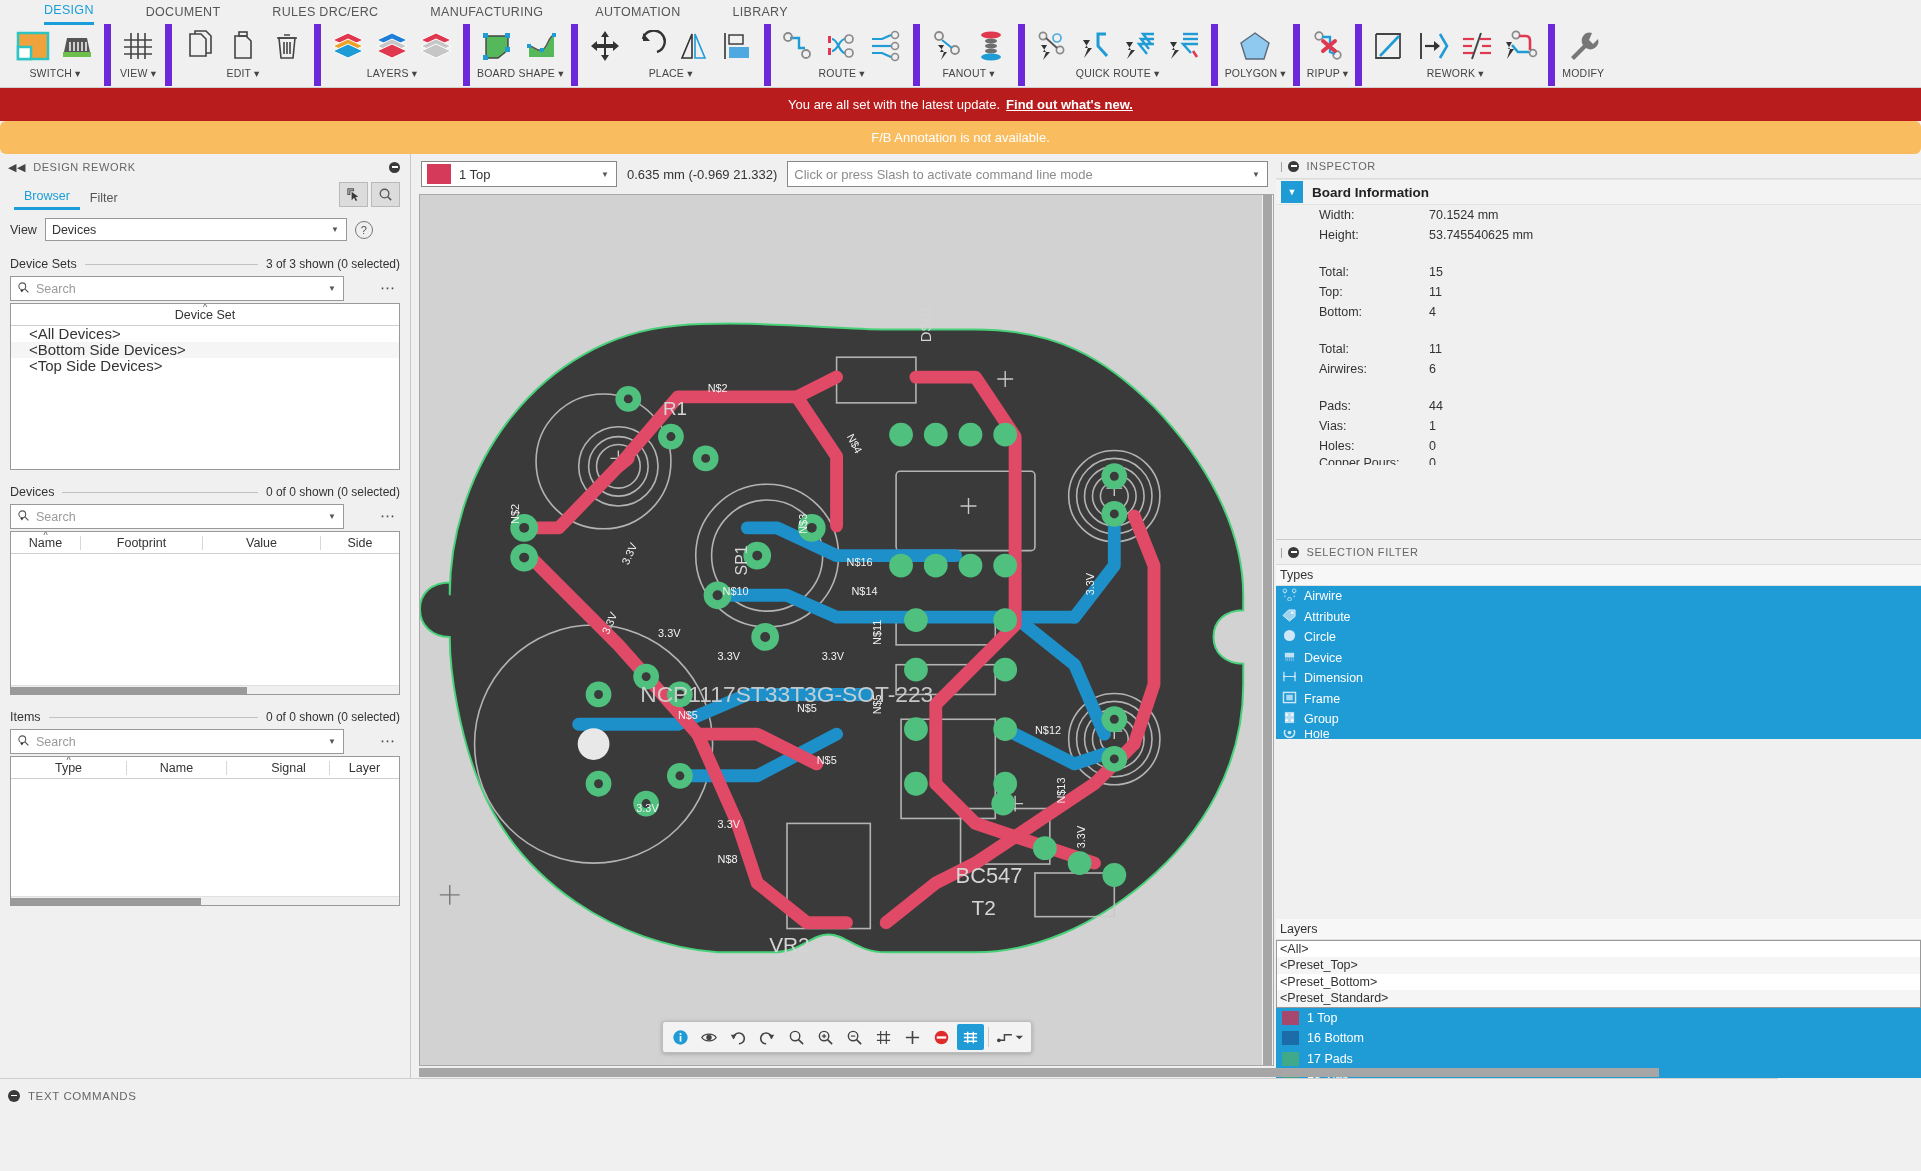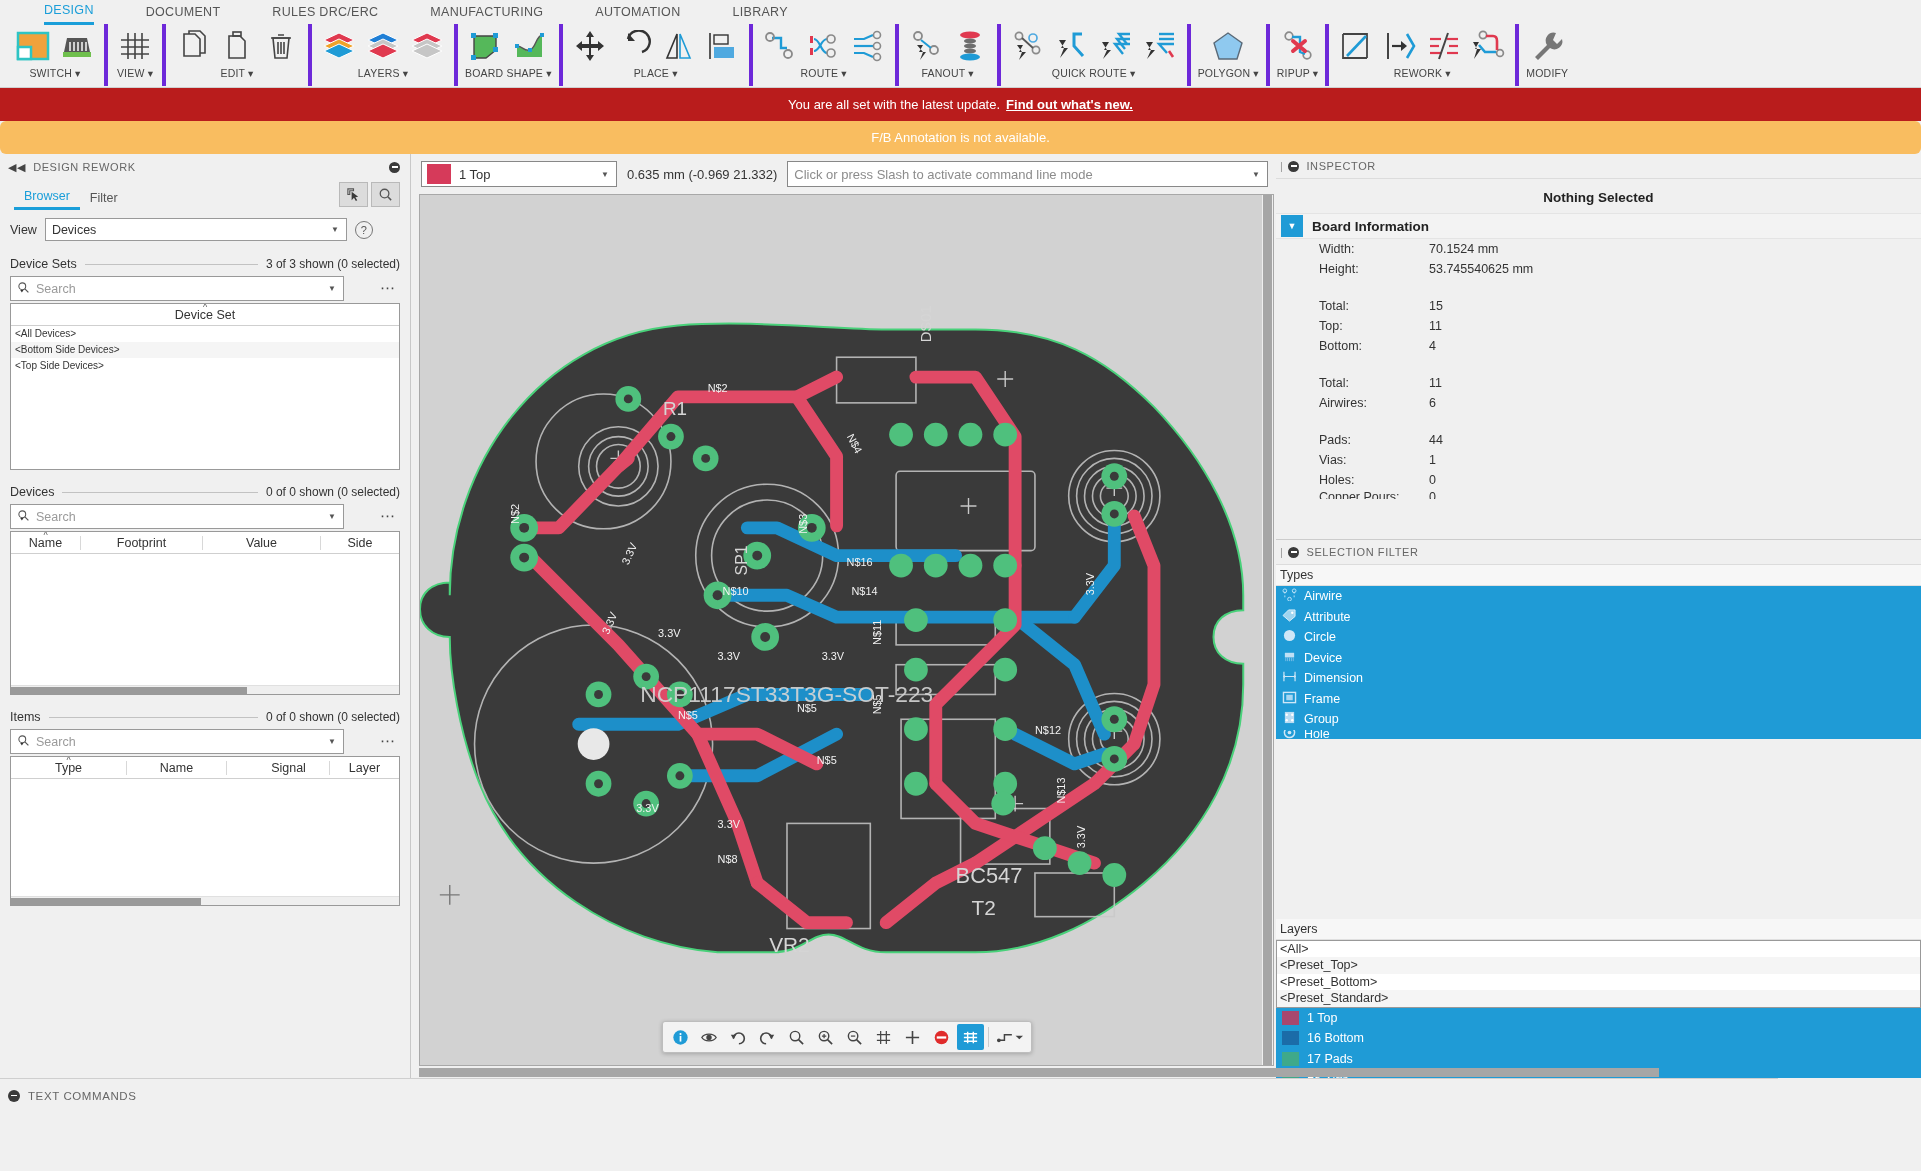--- a/index.html
+++ b/index.html
@@ -10,21 +10,21 @@
   #ribbon { width:1921px; height:88px; background:#f0f0f0; position:relative;
             border-bottom:1px solid #d0d0d0; }
   #ribbon-tabs { height:24px; display:flex; align-items:center; padding-left:18px; gap:0; }
   .rtab { font-size:12.5px; color:#555; padding:0 26px; letter-spacing:.3px;
           line-height:22px; cursor:pointer; white-space:nowrap; }
   .rtab.active { color:#1a9ed9; }
   .rtab.active::after { content:""; display:block; height:3px; background:#1a9ed9;
           margin-top:1px; }
   #ribbon-body { height:64px; display:flex; align-items:flex-start; padding-left:6px; }
   .rgroup { display:flex; flex-direction:column; align-items:center;
-            border-right:4px solid #6d28d9; height:62px; padding:0 7px; }
+            border-right:7px solid #6d28d9; height:62px; padding:0 7px; }
   .rgroup:last-child { border-right:none; }
   .ricons { display:flex; align-items:center; gap:4px; height:44px; }
   .rlabel { font-size:10.5px; color:#444; letter-spacing:.2px; white-space:nowrap;
             margin-top:-1px; }
   .ricon { width:40px; height:40px; display:flex; align-items:center; justify-content:center;
            cursor:pointer; }
   .ricon svg { display:block; }
 
   
   .banner { width:1921px; height:33px; display:flex; align-items:center;
@@ -83,21 +83,21 @@
 
   .listbox { background:#fff; border:1px solid #999; display:flex; flex-direction:column;
              overflow:hidden;}
   .lb-head { display:flex; background:#fff; border-bottom:1px solid #cfcfcf;
              height:22px; align-items:center; font-size:12.5px;}
   .lb-head .col { text-align:center; position:relative; }
   .lb-head .col + .col { border-left:1px solid #d8d8d8;text-align:center; }
   .lb-head .sortmark { position:absolute; top:-6px; left:50%; transform:translateX(-50%);
              font-size:9px; color:#555;}
   .lb-rows { flex:1; }
-  .lb-row { height:16px; padding-left:4px; font-size:10px; line-height:16px; }
+  .lb-row { height:16px; padding-left:18px; font-size:15px; line-height:16px; }
   .lb-row.alt { background:#f5f5f5; }
   .hscroll { height:9px; background:#efefef; border-top:1px solid #e0e0e0;}
   .hscroll .thumb { height:7px; margin-top:1px; background:#9a9a9a; }
 
   
   #center { width:865px; height:924px; background:#f0f0f0; display:flex;
             flex-direction:column; position:relative;}
   #canvas-toolbar { height:40px; display:flex; align-items:center; gap:10px;
                     padding:0 8px 0 10px; }
   #layer-select { width:196px; height:26px; background:#fff; border:1px solid #888;
@@ -978,21 +978,20 @@
   </div>
 
   <div id="right">
 
     <div id="inspector">
       <div class="panel-title">
         <span class="grip">|</span>
         <span class="dot"></span>
         <span>INSPECTOR</span>
       </div>
-      <div id="nothing-selected">Nothing Selected</div>
       <div id="bi-header">
         <span class="tri">▼</span>
         <span class="t">Board Information</span>
       </div>
 
       <div class="inforow">
         <span class="k">Width:</span>
         <span class="v">70.1524 mm</span>
       </div>
       <div class="inforow">

